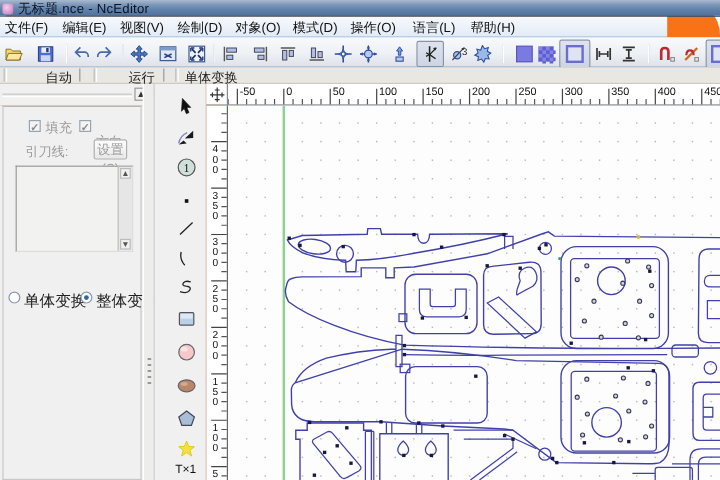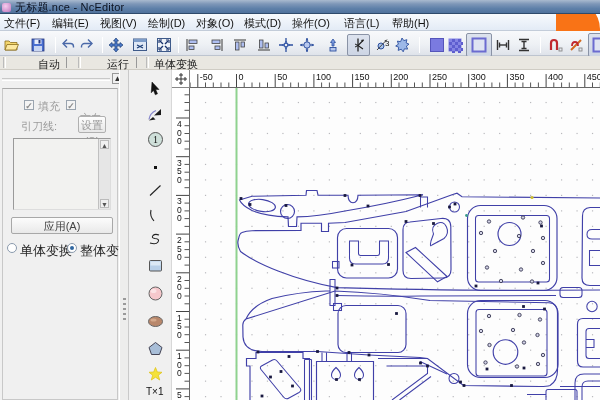--- a/index.html
+++ b/index.html
@@ -219,21 +219,20 @@
       <div class="cb" style="left:63px;top:11px">✓</div>
         <div class="glbl" style="left:77px;top:22px">方向</div>
       <div class="glbl" style="left:18px;top:30px">引刀线:</div>
       <div class="btn" style="left:75px;top:27px;width:28px;height:17px;line-height:16px">设置(S)</div>
       <div id="listbox">
           <div class="sb">
         <div class="sbarr" style="top:1px">▲</div>
         <div class="sbarr" style="bottom:1px">▼</div>
       </div>
         </div>
-      <div id="applybtn">应用(A)</div>
       <div class="radio" style="left:4px;top:154px"></div>
         <div class="lbl" style="left:17px;top:153px">单体变换</div>
       <div class="radio on" style="left:64px;top:154px"></div>
         <div class="lbl" style="left:77px;top:153px">整体变换</div>
     </div>
   </div>
   <div id="splitter">
       <div class="grip"></div>
     </div>
   <div style="position:absolute;left:133px;top:88px;width:12px;height:224px;background:#f3f3f1;border:1px solid #d5d5d2"></div>

